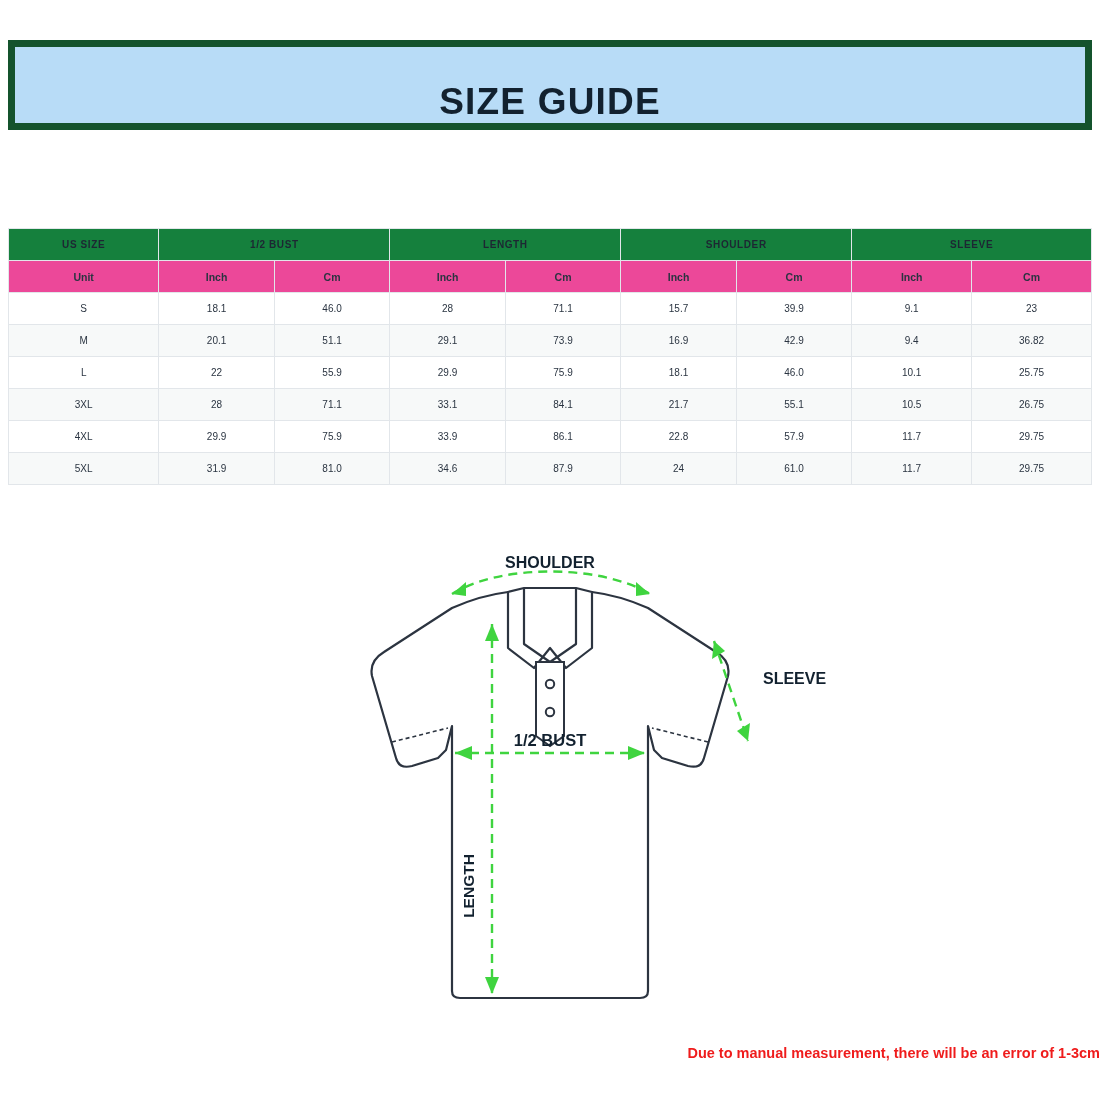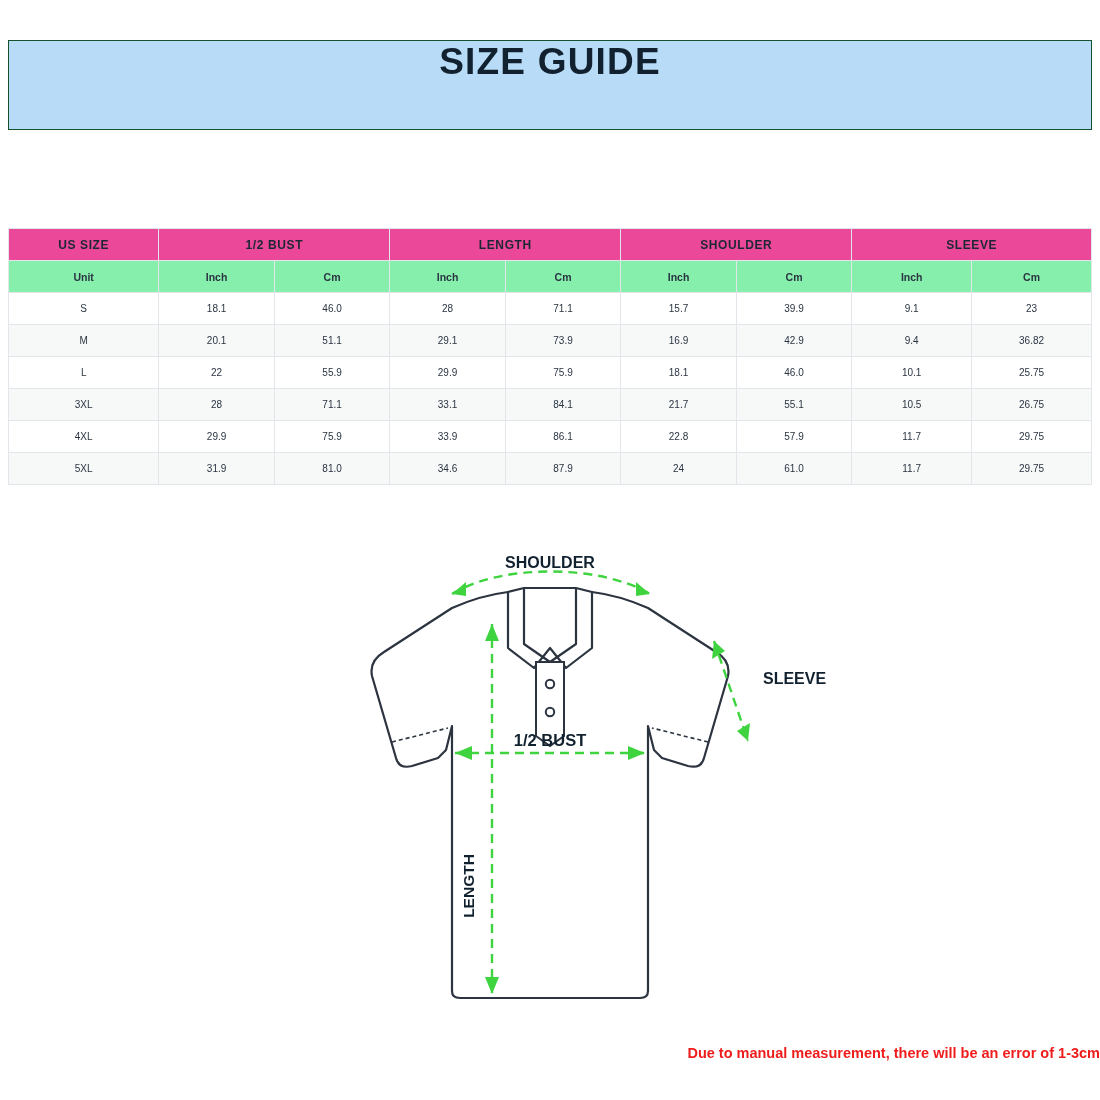--- a/index.html
+++ b/index.html
@@ -17,24 +17,24 @@
   }
 
   
   .banner {
     position: absolute;
     left: 8px;
     top: 40px;
     width: 1084px;
     height: 90px;
     background: #b8dcf7;
-    border: 1px solid #14532d;
+    border: 7px solid #14532d;
     box-sizing: border-box;
     display: flex;
-    align-items: flex-start;
+    align-items: flex-end;
     justify-content: center;
   }
   .banner-title {
     font-size: 37px;
     font-weight: bold;
     letter-spacing: 1.2px;
     color: #12212f;
   }
 
   
@@ -50,31 +50,31 @@
     table-layout: fixed;
   }
   table.size-table th,
   table.size-table td {
     border: 1px solid #e2e6ea;
     text-align: center;
     color: #2a3441;
   }
   thead.group-head th {
     height: 29px;
-    background: #ec4899;
-    font-size: 12px;
+    background: #15803d;
+    font-size: 10px;
     font-weight: bold;
     letter-spacing: 0.6px;
     color: #1d2733;
   }
   tr.unit-row td {
     height: 29px;
     font-size: 10.5px;
     font-weight: bold;
-    background: #86efac;
+    background: #ec4899;
   }
   tbody.data-body td {
     height: 29px;
     font-size: 10px;
     font-weight: normal;
   }
   tbody.data-body tr:nth-child(even) td {
     background: #f7f9f9;
   }
   tbody.data-body tr:nth-child(odd) td {

